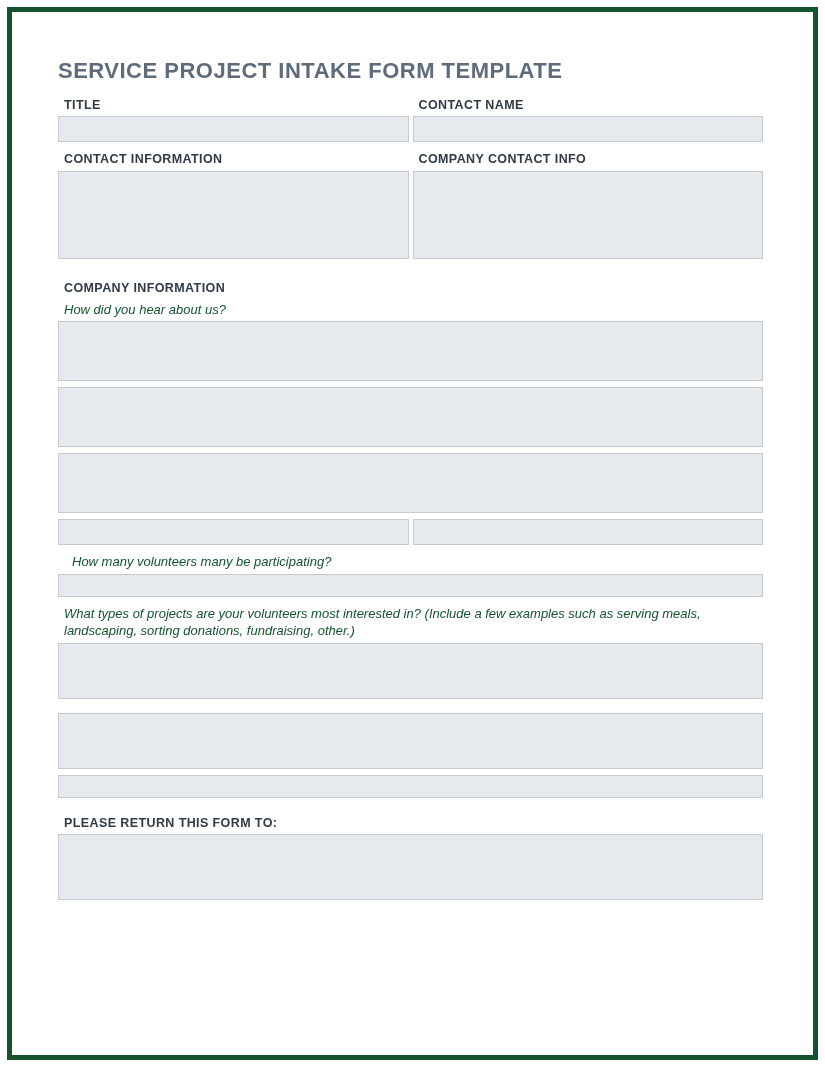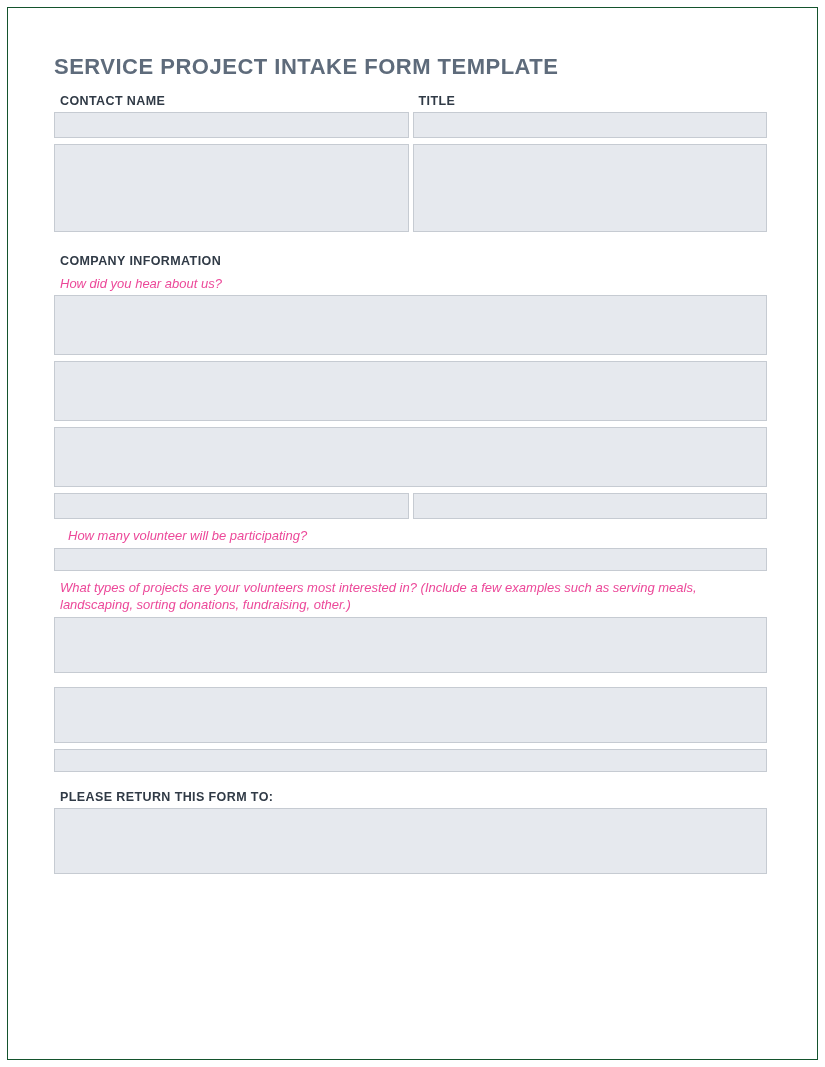--- a/index.html
+++ b/index.html
@@ -10,41 +10,41 @@
     font-family: "Century Gothic", "Avant Garde", Futura, sans-serif;
     width: 825px;
   }
   .page {
     width: 825px;
     height: 1067px;
     padding: 7px;
     background: #fff;
   }
   .sheet {
-    border: 1px solid #14532d;
+    border: 5px solid #14532d;
     height: 100%;
     padding: 46px 50px 30px 46px;
   }
   .form-title {
     color: #5e6b7b;
     font-weight: bold;
     font-size: 22px;
     letter-spacing: 0.5px;
     margin: 0 0 10px 0;
   }
   .label {
     color: #303a46;
     font-weight: bold;
     font-size: 12.5px;
     letter-spacing: 0.4px;
     padding: 3px 6px 3px 6px;
     line-height: 1.3;
   }
   .sublabel {
-    color: #ec4899;
+    color: #14532d;
     font-style: italic;
     font-size: 13px;
     padding: 2px 6px 3px 6px;
     line-height: 1.35;
   }
   .field {
     background: #e6e9ee;
     border: 1px solid #c6cbd2;
     width: 100%;
   }
@@ -70,37 +70,45 @@
 </head>
 <body>
 
 <div class="page">
   <div class="sheet">
 
     <h1 class="form-title">SERVICE PROJECT INTAKE FORM TEMPLATE</h1>
 
     <div class="row2">
       <div class="col">
-        <div class="label">CONTACT NAME</div>
+        <div class="label">TITLE</div>
       </div>
       <div class="col">
-        <div class="label">TITLE</div>
+        <div class="label">CONTACT NAME</div>
       </div>
     </div>
     <div class="row2">
       <div class="col">
         <div class="field h-sm"></div>
       </div>
       <div class="col">
         <div class="field h-sm"></div>
       </div>
     </div>
 
     <div class="gap-xs"></div>
 
+    <div class="row2">
+      <div class="col">
+        <div class="label">CONTACT INFORMATION</div>
+      </div>
+      <div class="col">
+        <div class="label">COMPANY CONTACT INFO</div>
+      </div>
+    </div>
     <div class="row2">
       <div class="col">
         <div class="field h-lg"></div>
       </div>
       <div class="col">
         <div class="field h-lg"></div>
       </div>
     </div>
 
     <div class="gap-sm"></div>
@@ -120,21 +128,21 @@
     <div class="row2">
       <div class="col">
         <div class="field h-sm"></div>
       </div>
       <div class="col">
         <div class="field h-sm"></div>
       </div>
     </div>
 
     <div class="gap-xs"></div>
-    <div class="sublabel indent">How many volunteer will be participating?</div>
+    <div class="sublabel indent">How many volunteers many be participating?</div>
     <div class="field h-sl"></div>
 
     <div class="gap-xs"></div>
     <div class="sublabel">What types of projects are your volunteers most interested in? (Include a few examples such as serving meals, landscaping, sorting donations, fundraising, other.)</div>
     <div class="field h-md2"></div>
 
     <div class="gap-md"></div>
 
     <div class="field h-md2"></div>
 

